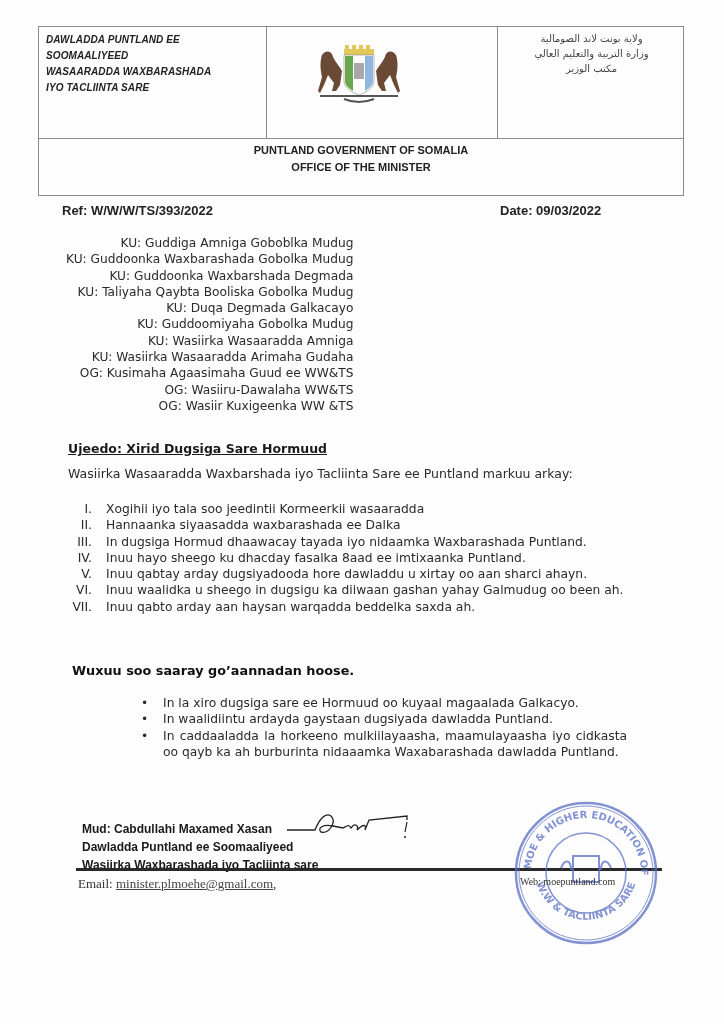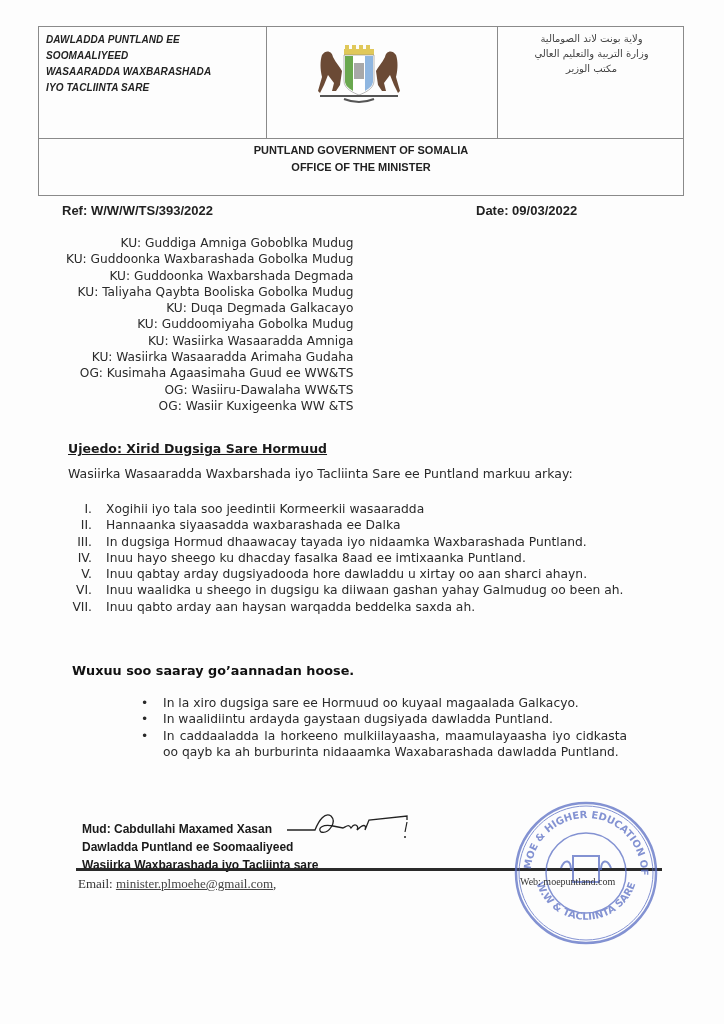--- a/index.html
+++ b/index.html
@@ -13,21 +13,21 @@
   .hdr-col-right { position:absolute; left:458px; top:0; width:188px; height:111px; border-left:1px solid #8a8a8a; box-sizing:border-box; text-align:center; padding-top:4px; }
   .hdr-line { font-family:"Liberation Sans", sans-serif; font-weight:bold; font-size:10px; line-height:16px; letter-spacing:0.1px; color:#222; text-transform:uppercase;font-style:italic; }
   .hdr-line.center { padding-left:50px; }
   .arabic-line { font-family:"DejaVu Sans", sans-serif; font-size:10px; line-height:15px; color:#444; direction:rtl; }
   .hdr-bottom { position:absolute; left:0; top:111px; width:100%; height:58px; text-align:center; padding-top:4px; box-sizing:border-box; }
   .hdr-eng { font-family:"Liberation Sans", sans-serif; font-weight:bold; font-size:11px; line-height:16.5px; color:#222; text-transform:uppercase; }
 
   .coat { position:absolute; left:275px; top:14px; width:90px; height:64px; }
 
   .refline { position:absolute; left:62px; top:203px; font-family:"Liberation Sans", sans-serif; font-weight:bold; font-size:13px; color:#222; }
-  .dateline { position:absolute; left:476px; top:203px; font-family:"Liberation Sans", sans-serif; font-weight:bold; font-size:13px; color:#222; }
+  .dateline { position:absolute; left:500px; top:203px; font-family:"Liberation Sans", sans-serif; font-weight:bold; font-size:13px; color:#222; }
 
   .recipients { position:absolute; left:66px; top:235px;text-align:right; }
   .recipient { font-family:"DejaVu Sans", sans-serif; font-size:12.2px; line-height:16.3px; color:#2a2a2a; white-space:nowrap; }
 
   .subject { position:absolute; left:68px; top:441px; font-family:"DejaVu Sans", sans-serif; font-weight:bold; font-size:12.5px; text-decoration:underline; color:#1a1a1a; }
   .intro { position:absolute; left:68px; top:466px; font-family:"DejaVu Sans", sans-serif; font-size:12.5px; color:#2a2a2a; white-space:nowrap; }
 
   .findings { position:absolute; left:66px; top:501px; width:560px; }
   .finding { display:flex; font-family:"DejaVu Sans", sans-serif; font-size:12.3px; line-height:16.3px; color:#2a2a2a; }
   .finding .num { width:40px; text-align:right; padding-right:14px; flex:none; box-sizing:border-box; }

